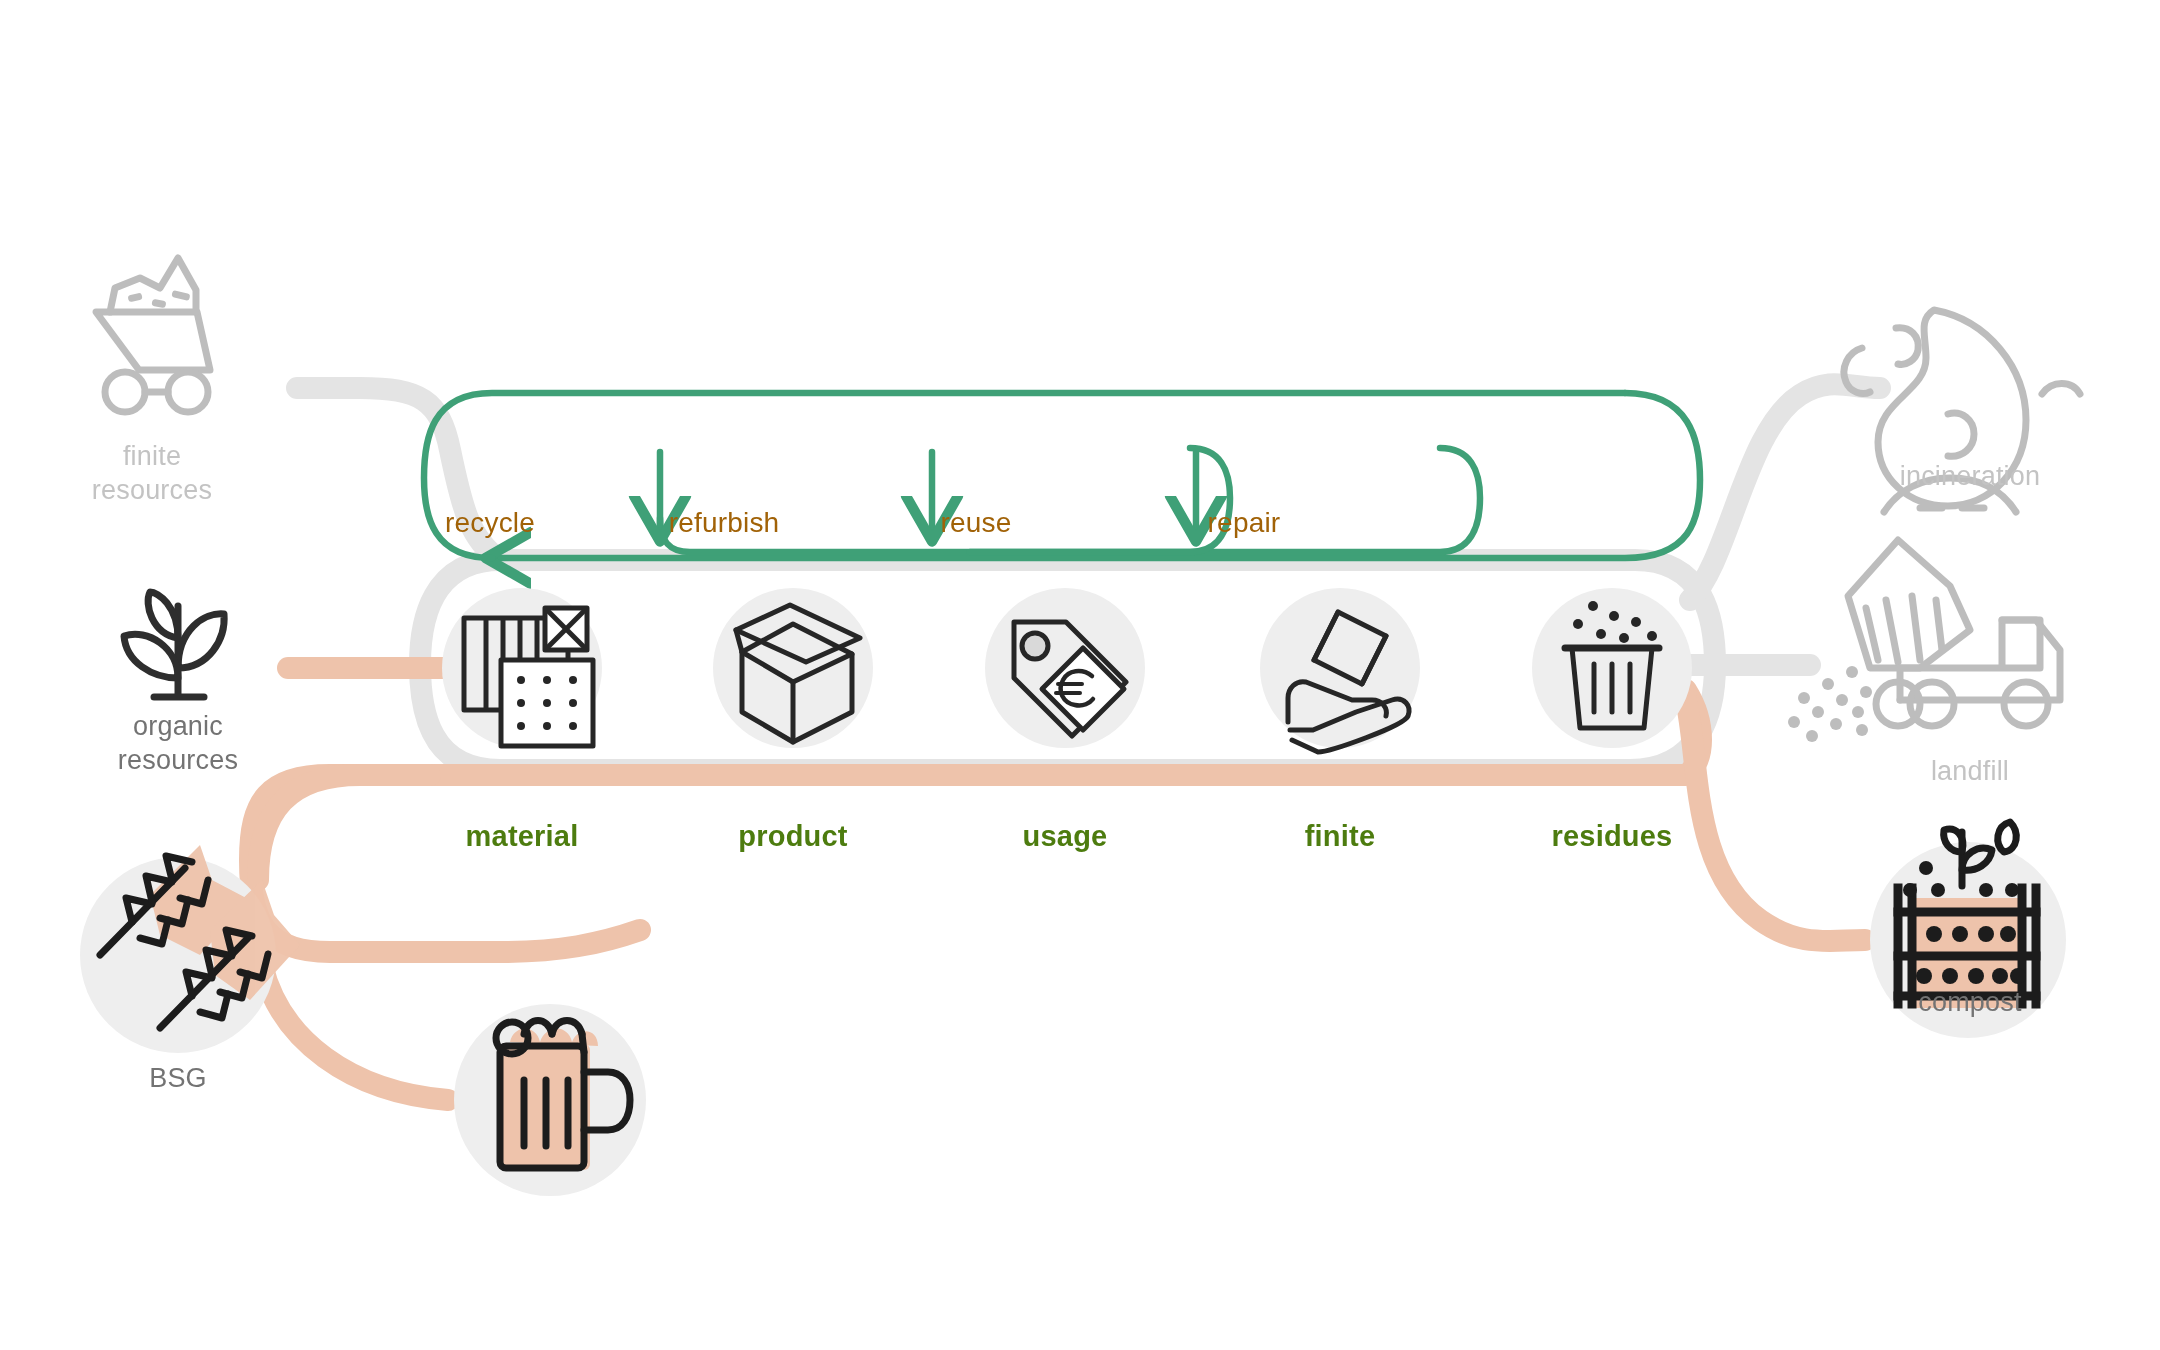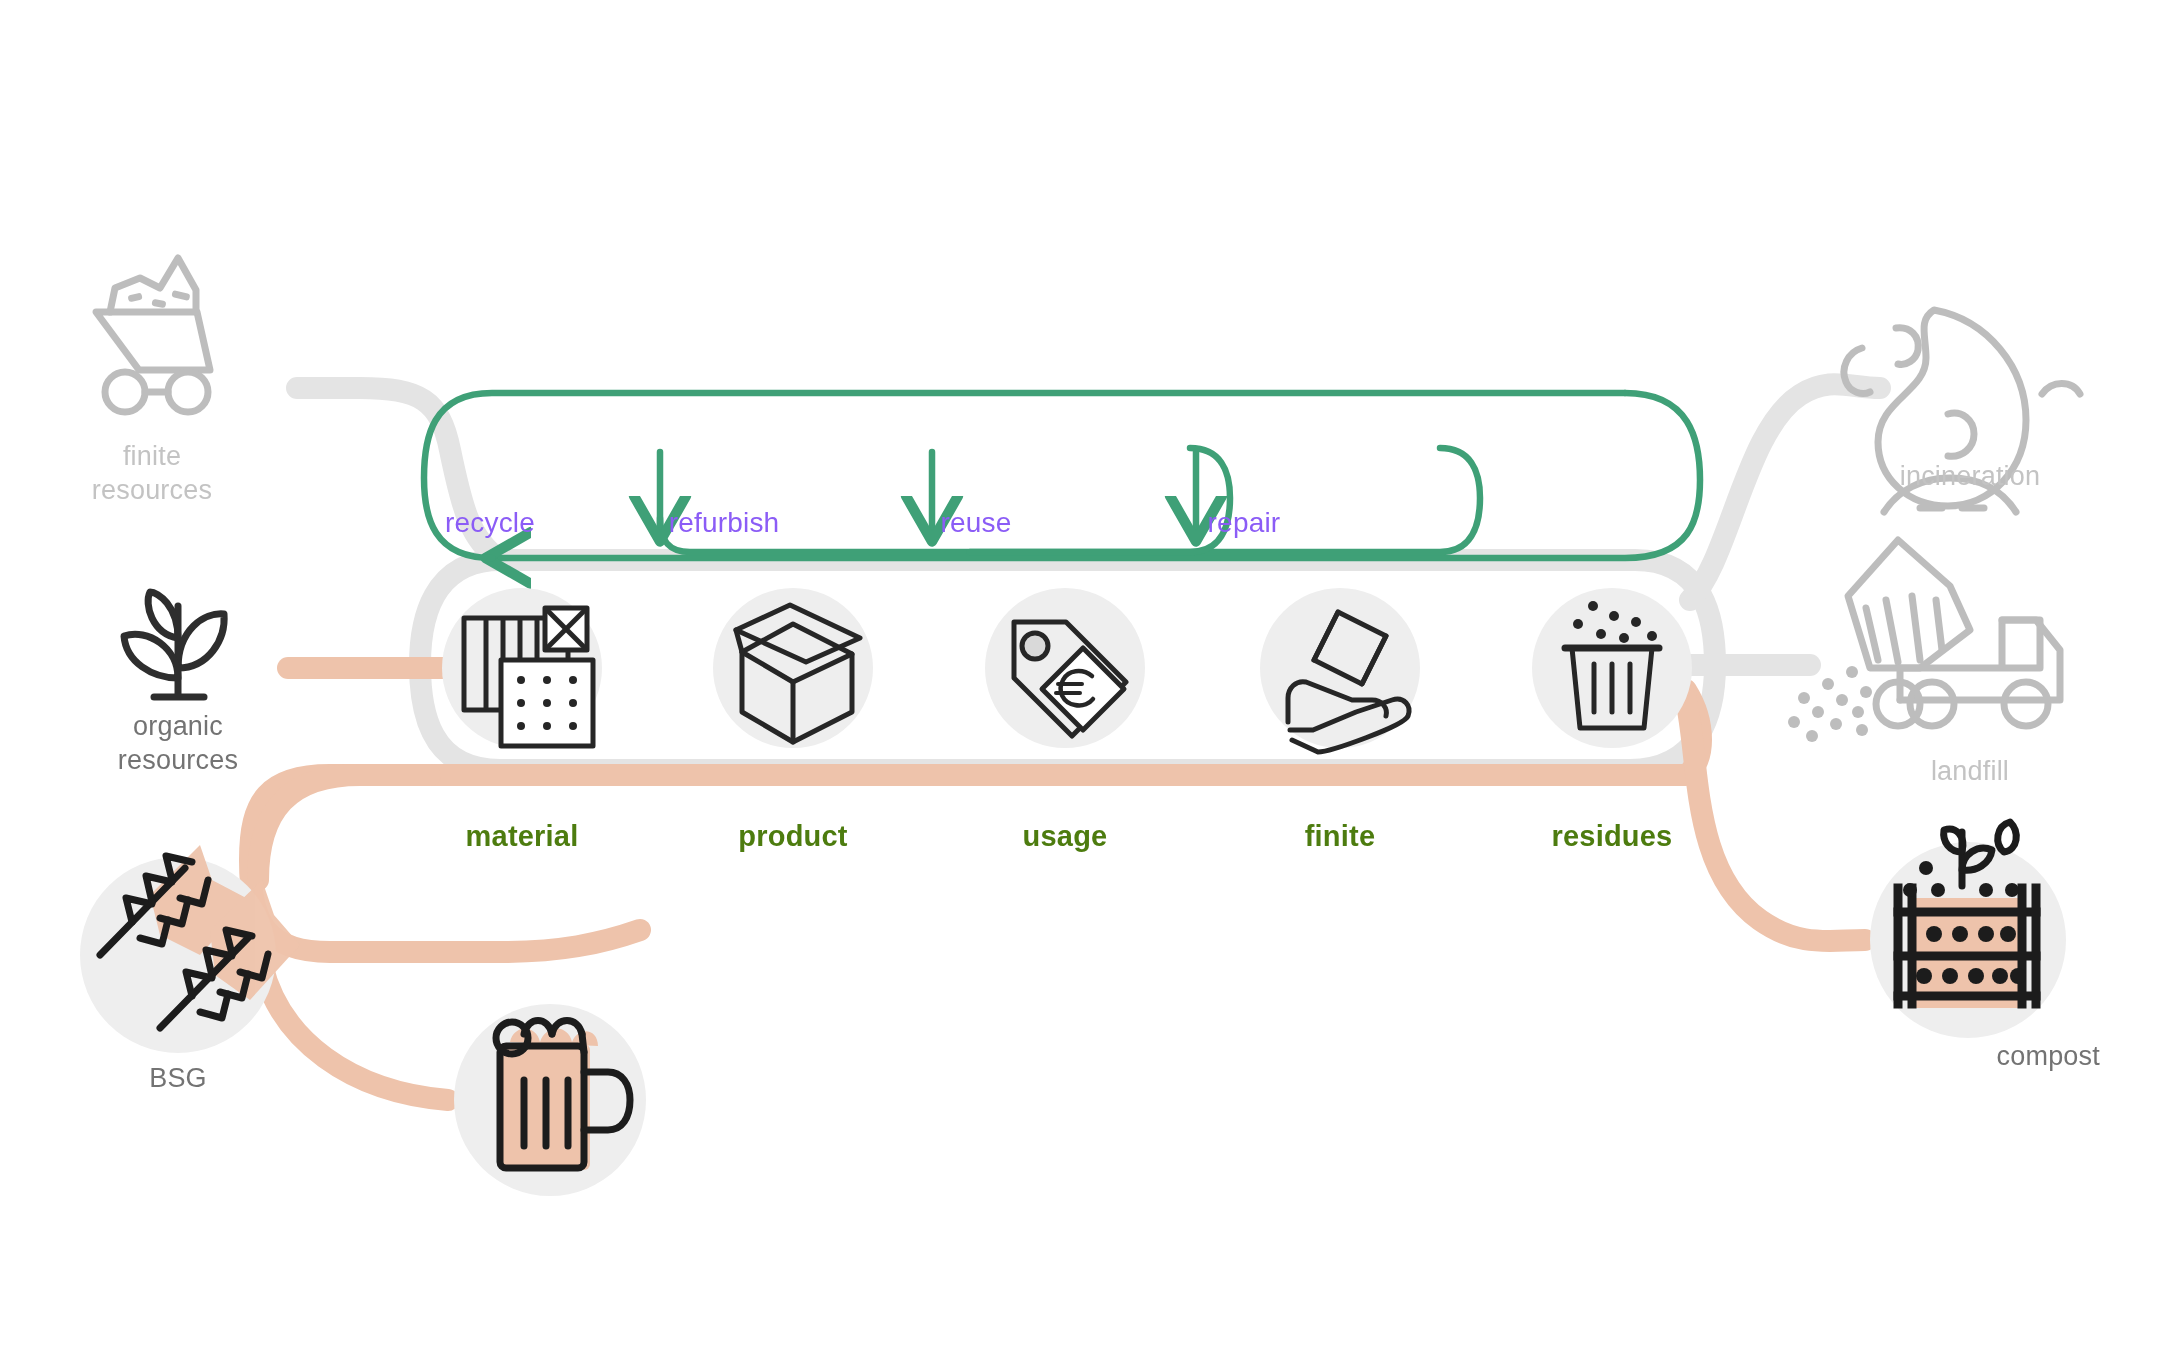--- a/index.html
+++ b/index.html
@@ -8,21 +8,21 @@
 
   #stage { position:absolute; inset:0; width:2160px; height:1350px; }
 
   svg#diagram { position:absolute; left:0; top:0; width:2160px; height:1350px; }
 
   .lbl { position:absolute; text-align:center; white-space:pre-line; line-height:1.25; }
 
   .lbl-muted { color:#c3c3c3; font-size:27px; letter-spacing:.2px; }
   .lbl-dark  { color:#737373; font-size:27px; letter-spacing:.2px; }
   .lbl-stage { color:#4d7c0f; font-size:29px; font-weight:bold; letter-spacing:.2px; }
-  .lbl-loop  { color:#8b5cf6; font-size:28px; letter-spacing:.2px; }
+  .lbl-loop  { color:#a16207; font-size:28px; letter-spacing:.2px; }
 </style>
 </head>
 <body>
 
 <div id="stage">
 
 <svg id="diagram" viewBox="0 0 2160 1350">
   <defs>
     <marker id="arrGreen" markerWidth="10" markerHeight="10" refX="6" refY="5" orient="auto">
       <path d="M0,1 L7,5 L0,9" fill="none" stroke="#3fa077" stroke-width="1.6" stroke-linecap="round" stroke-linejoin="round"></path>
@@ -283,21 +283,21 @@
 </svg>
 
 <div class="lbl lbl-muted" style="left:22px; top:440px; width:260px;">finite
 resources</div>
 <div class="lbl lbl-dark" style="left:48px; top:710px; width:260px;">organic
 resources</div>
 <div class="lbl lbl-dark" style="left:78px; top:1062px; width:200px;">BSG</div>
 
 <div class="lbl lbl-muted" style="left:1840px; top:460px; width:260px;">incineration</div>
 <div class="lbl lbl-muted" style="left:1840px; top:755px; width:260px;">landfill</div>
-<div class="lbl lbl-dark" style="left:1840px; top:1040px; width:260px;text-align:right;">compost</div>
+<div class="lbl lbl-dark" style="left:1840px; top:986px; width:260px;">compost</div>
 
 <div class="lbl lbl-loop" style="left:400px; top:505px; width:180px;">recycle</div>
 <div class="lbl lbl-loop" style="left:614px; top:505px; width:220px;">refurbish</div>
 <div class="lbl lbl-loop" style="left:886px; top:505px; width:180px;">reuse</div>
 <div class="lbl lbl-loop" style="left:1144px; top:505px; width:200px;">repair</div>
 
 <div class="lbl lbl-stage" style="left:412px; top:818px; width:220px;">material</div>
 <div class="lbl lbl-stage" style="left:683px; top:818px; width:220px;">product</div>
 <div class="lbl lbl-stage" style="left:955px; top:818px; width:220px;">usage</div>
 <div class="lbl lbl-stage" style="left:1230px; top:818px; width:220px;">finite</div>

